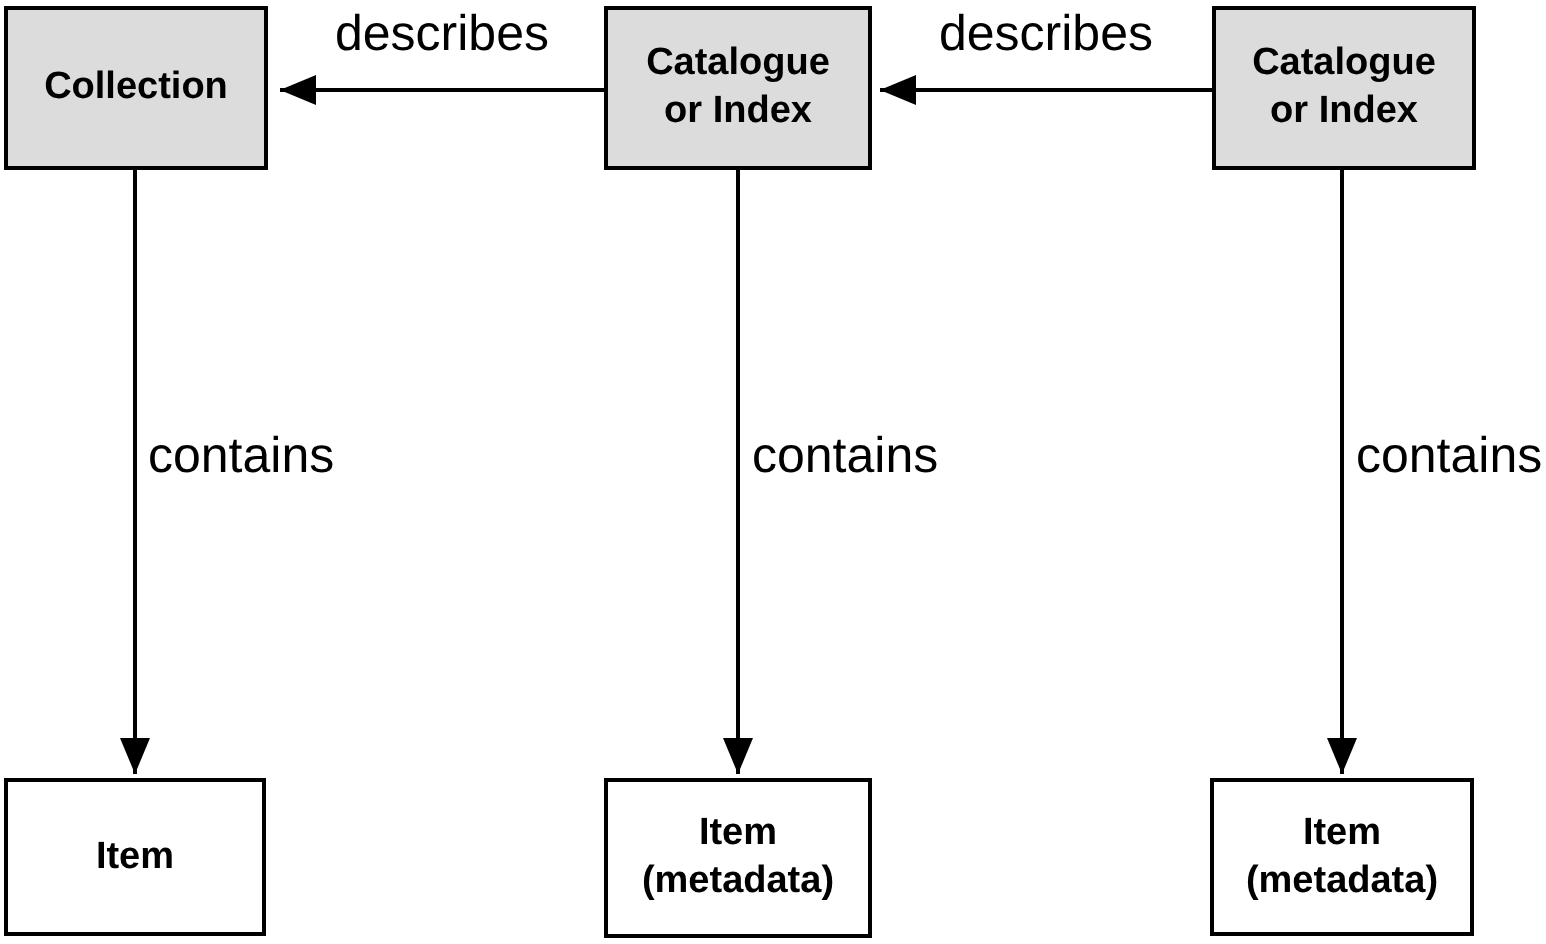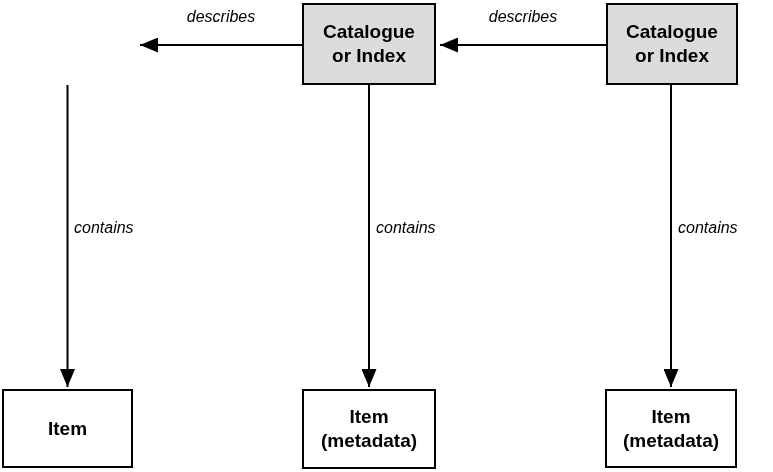--- a/index.html
+++ b/index.html
@@ -41,22 +41,21 @@
 
   .node-collection { left: 2px;   top: 3px;   width: 132px; height: 82px; }
   .node-catalogue-left  { left: 302px; top: 3px; width: 134px; height: 82px; }
   .node-catalogue-right { left: 606px; top: 3px; width: 132px; height: 82px; }
   .node-item            { left: 2px;   top: 389px; width: 131px; height: 79px; }
   .node-item-meta-mid   { left: 302px; top: 389px; width: 134px; height: 80px; }
   .node-item-meta-right { left: 605px; top: 389px; width: 132px; height: 79px; }
 
   .edge-label {
     position: absolute;
-    font-style: italic;
-    font-size: 16px;
+    font-size: 25px;
     line-height: 22px;
     white-space: nowrap;
   }
   .lbl-describes-left  { left: 140px; top: 6px; width: 162px; text-align: center; }
   .lbl-describes-right { left: 440px; top: 6px; width: 166px; text-align: center; }
   .lbl-contains-left   { left: 74px;  top: 217px; }
   .lbl-contains-mid    { left: 376px; top: 217px; }
   .lbl-contains-right  { left: 678px; top: 217px; }
 </style>
 </head>
@@ -70,20 +69,23 @@
         <path d="M18,7.5 L0,0 L0,15 Z" fill="#000000"></path>
       </marker>
     </defs>
     <line x1="302" y1="45" x2="140" y2="45" stroke="#000000" stroke-width="2" marker-end="url(#ah)"></line>
     <line x1="606" y1="45" x2="440" y2="45" stroke="#000000" stroke-width="2" marker-end="url(#ah)"></line>
     <line x1="67.5" y1="85" x2="67.5" y2="387" stroke="#000000" stroke-width="2" marker-end="url(#ah)"></line>
     <line x1="369" y1="85" x2="369" y2="387" stroke="#000000" stroke-width="2" marker-end="url(#ah)"></line>
     <line x1="671" y1="85" x2="671" y2="387" stroke="#000000" stroke-width="2" marker-end="url(#ah)"></line>
   </svg>
 
+  <div class="node gray node-collection">
+    <span>Collection</span>
+  </div>
 
   <div class="node gray node-catalogue-left">
     <span>Catalogue</span>
     <span>or Index</span>
   </div>
 
   <div class="node gray node-catalogue-right">
     <span>Catalogue</span>
     <span>or Index</span>
   </div>

